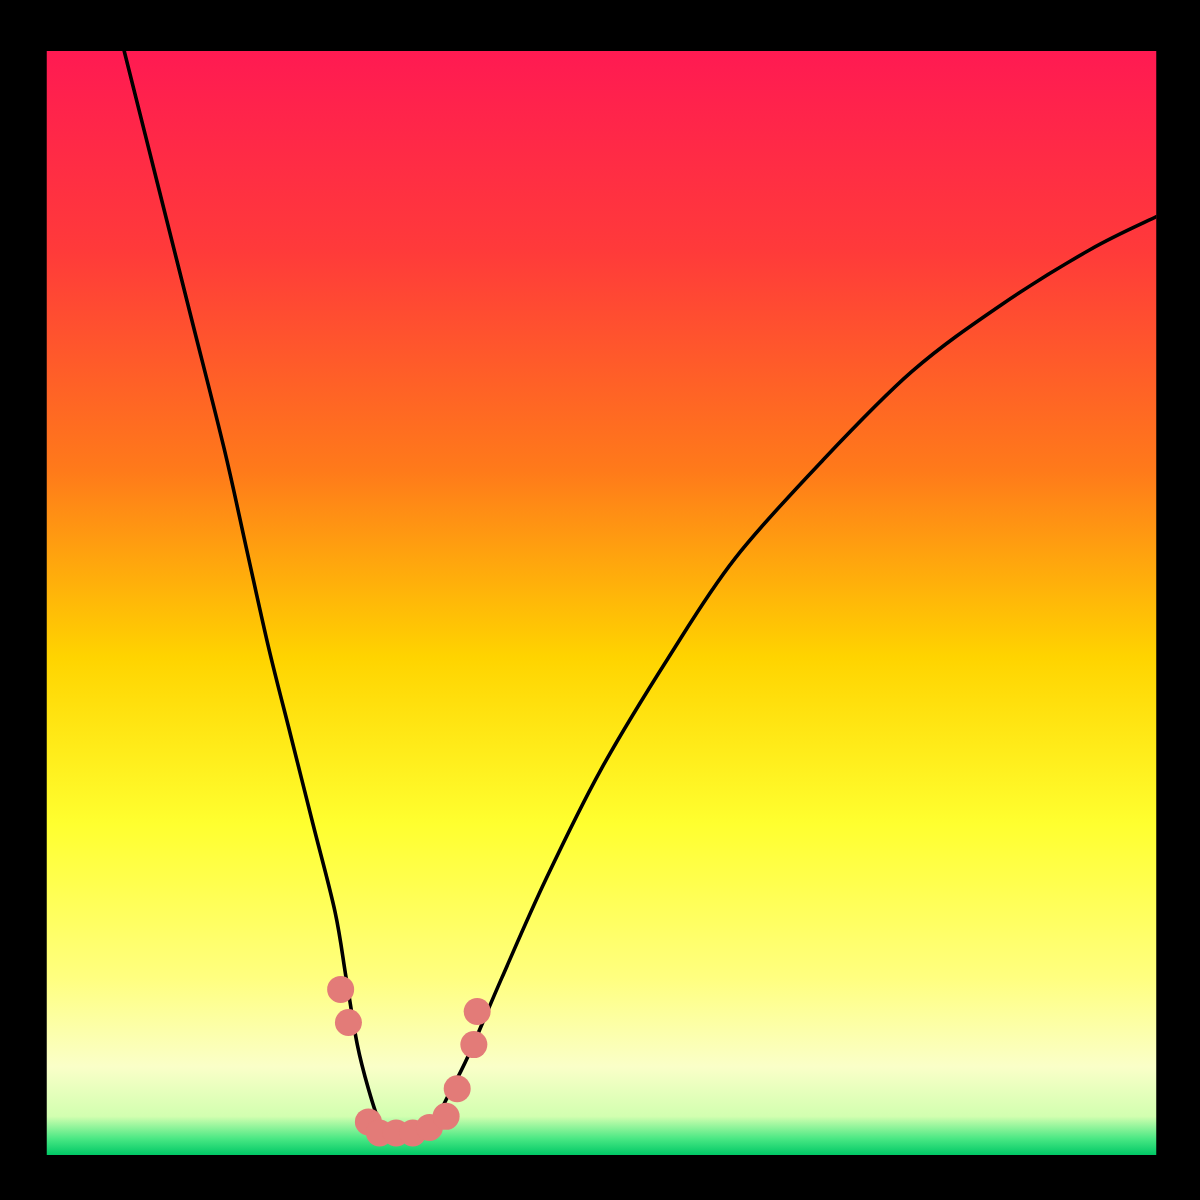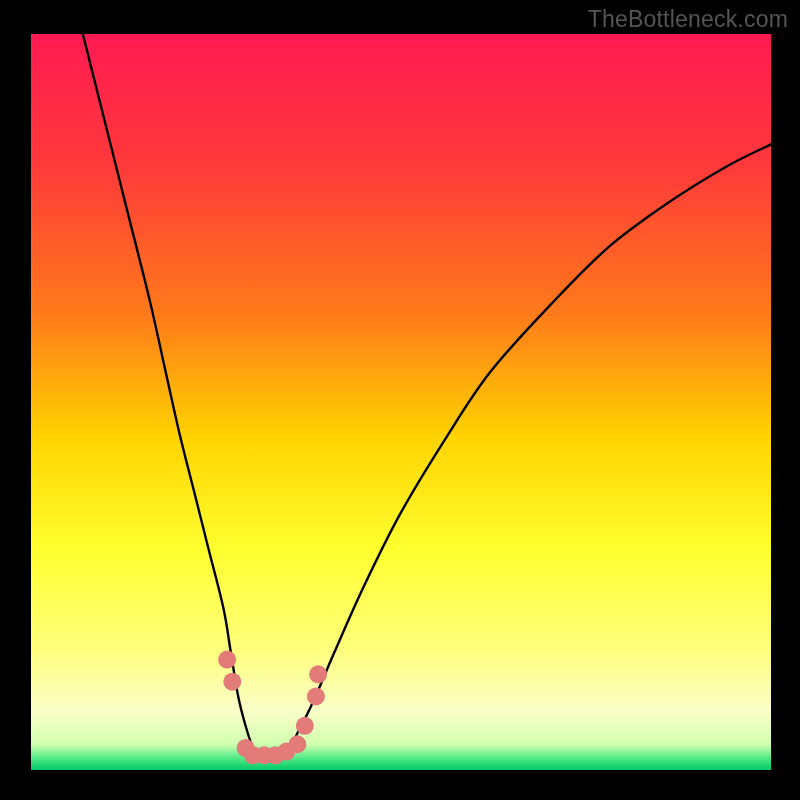--- a/index.html
+++ b/index.html
@@ -71,14 +71,13 @@
           <circle cx="233.10" cy="721.28" r="9" fill="#e37b78"></circle>
           <circle cx="244.20" cy="721.28" r="9" fill="#e37b78"></circle>
           <circle cx="255.30" cy="717.60" r="9" fill="#e37b78"></circle>
           <circle cx="266.40" cy="710.24" r="9" fill="#e37b78"></circle>
           <circle cx="273.80" cy="691.84" r="9" fill="#e37b78"></circle>
           <circle cx="284.90" cy="662.40" r="9" fill="#e37b78"></circle>
           <circle cx="287.12" cy="640.32" r="9" fill="#e37b78"></circle>
         </g>
     </svg>
   </div>
-  <div class="watermark">TheBottleneck.com</div>
 </div>
 
 </body></html>

